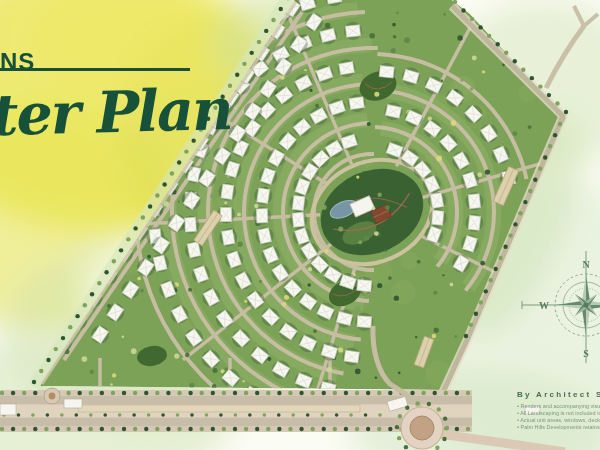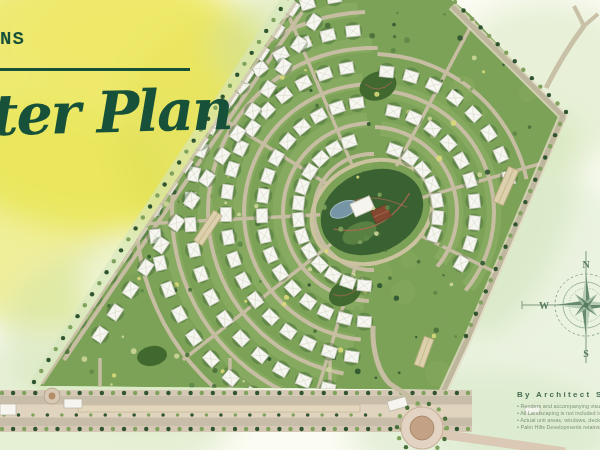--- a/index.html
+++ b/index.html
@@ -1,21 +1,21 @@
 <!DOCTYPE html>
 <html style="--title-green: #17513a; --byline-green: #4c6e55; --disclaimer-green: #7f977c; --compass-green: #6b8c73; --compass-letter: #587a5e; --site-green: #7ca257; --lawn-green: #9cba6f; --road-tan: #c6bda2; --villa-white: #f7f7f1; --villa-edge: #c9c9bd; --garden-green: #3c6334; --park-green: #3a6132; --pond-blue: #7696a5; --roof-brown: #84472f; --boulevard-tan: #d5c9b6; --roundabout-tan: #c2a184; --strip-beige: #ddd0ac; --tree-dark: #2e5430; --tree-mid: #476f3a; --tree-light: #7fa25c; --watercolor-yellow: #e9e345; --watercolor-green: #cfe3b2;"><head>
 <meta charset="utf-8">
 <style>
   html,body{margin:0;padding:0;background:#fbfcf3;}
   .page{position:relative;width:600px;height:450px;overflow:hidden;
         font-family:"Liberation Sans",sans-serif;background:#fbfcf3;}
   .page svg{position:absolute;left:0;top:0;}
   .title-block{position:absolute;left:0;top:0;width:260px;height:170px;pointer-events:none;}
-  .brand{position:absolute;left:0px;top:28px;
-         font-family:Liberation Mono, monospace;font-weight:800;font-size:19px;
+  .brand{position:absolute;left:0px;top:48px;
+         font-family:Liberation Sans, sans-serif;font-weight:800;font-size:24px;
          letter-spacing:1px;color:var(--title-green,#17513a);}
   .brand-line{position:absolute;left:0;top:68px;width:190px;height:2.5px;
          background:var(--title-green,#17513a);}
   .title-script{position:absolute;left:-8px;top:78px;
          font-family:"DejaVu Serif","Liberation Serif",serif;
          font-style:italic;font-weight:700;font-size:57px;letter-spacing:-2px;
          color:var(--title-green,#17513a);transform:rotate(-1.5deg);white-space:nowrap;}
   .credits{position:absolute;left:517px;top:390px;width:240px;}
   .byline{font-size:8px;font-weight:bold;letter-spacing:2.3px;
           color:var(--byline-green,#4c6e55);white-space:nowrap;}

